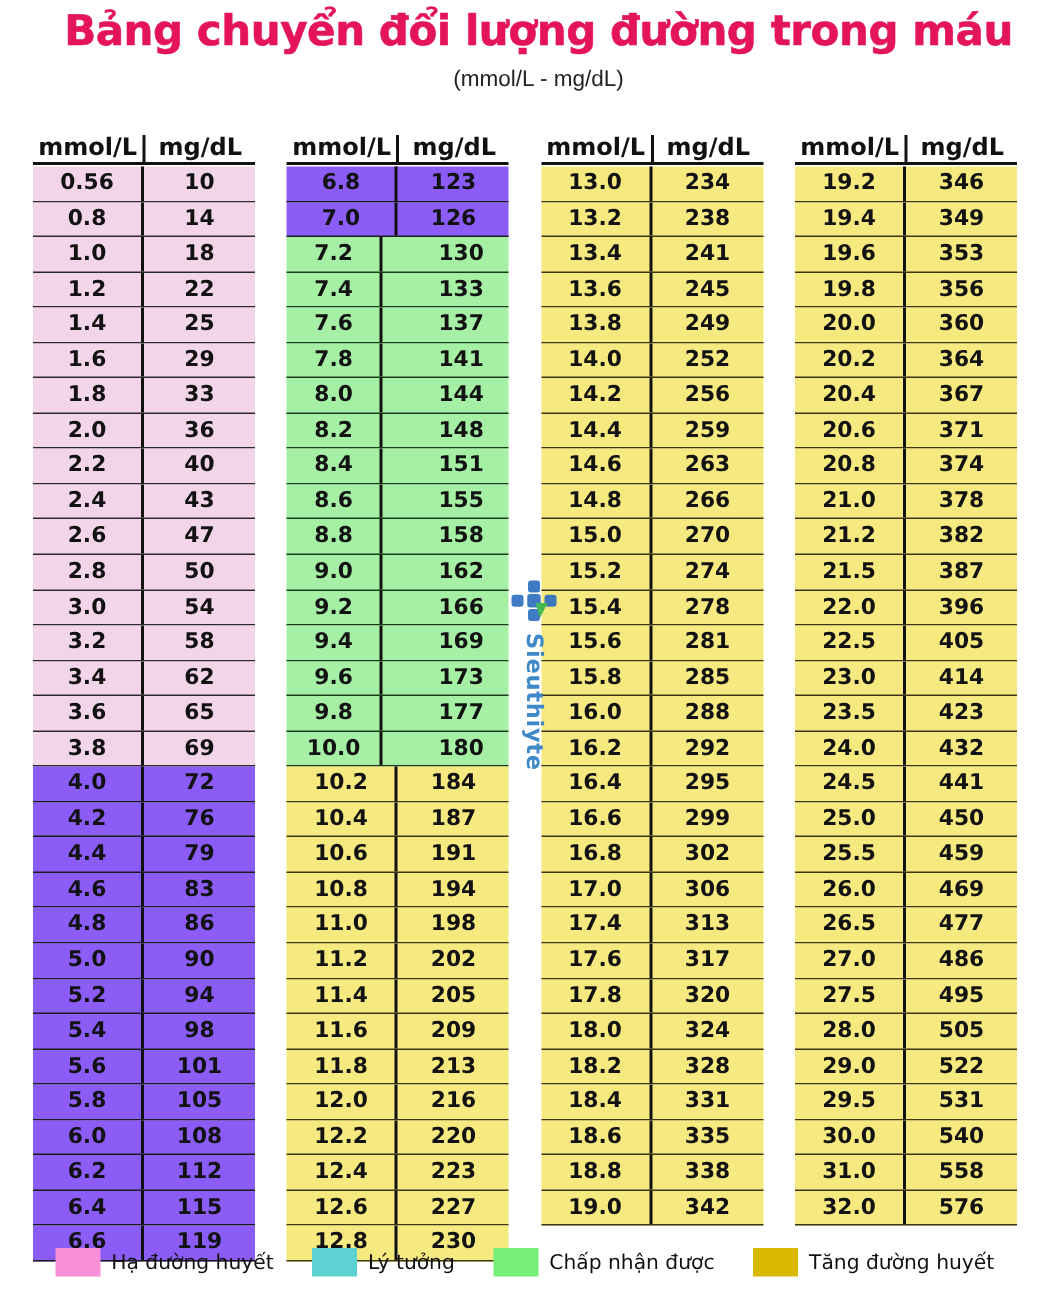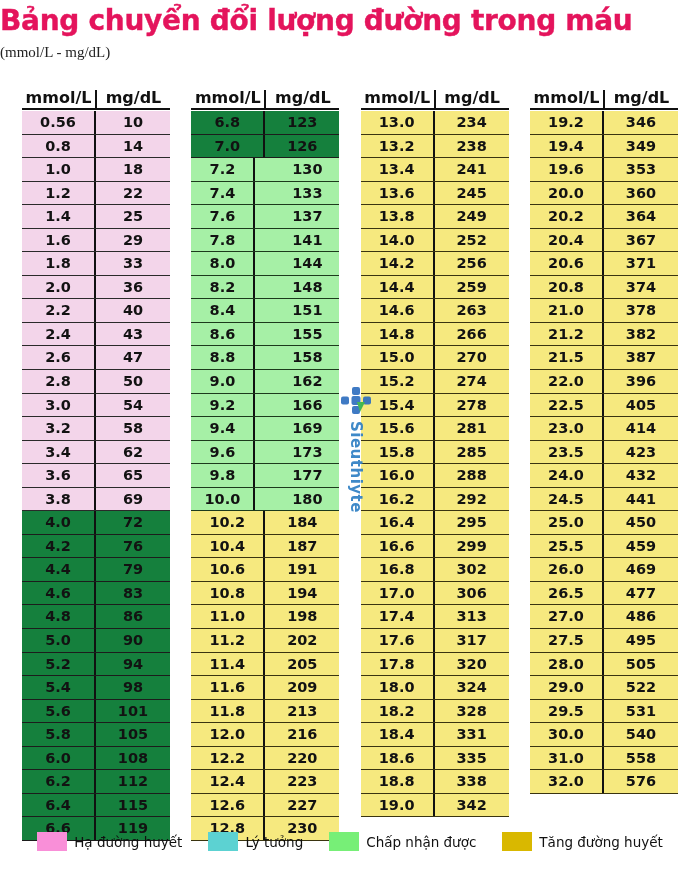--- a/index.html
+++ b/index.html
@@ -10,37 +10,38 @@
     width: 700px;
     height: 870px;
     background: #ffffff;
     font-family: "Liberation Sans", sans-serif;
     overflow: hidden;
     position: relative;
   }
 
   
   #title-block {
-    text-align: left;
+    text-align: center;
     padding-top: 6px;
+    margin-left: 18px;
   }
   #main-title {
     font-size: 28px;
     font-weight: bold;
     color: #e4145c;
     letter-spacing: -0.3px;
     line-height: 1.1;
     font-family: "DejaVu Sans", sans-serif;
     -webkit-text-stroke: 0.4px #e4145c;
   }
   #subtitle {
     font-size: 15px;
     color: #222222;
     margin-top: 7px;
-    font-family: Liberation Serif, serif;
+    font-family: Liberation Sans, sans-serif;
   }
 
   
   #tables-area {
     position: absolute;
     top: 86px;
     left: 0;
     width: 700px;
     height: 745px;
     display: flex;
@@ -89,21 +90,21 @@
     color: #121212;
     font-family: "DejaVu Sans", sans-serif;
     line-height: 22px;
     box-sizing: border-box;
   }
   .row .cell.left {
     border-right: 2px solid #111111;
   }
   
   .z-pink   { background: #f3d5ea; }
-  .z-cyan   { background: #15803d; }
+  .z-cyan   { background: #8b5cf6; }
   .z-green  { background: #a6f0a6; }
   .z-yellow { background: #f6e97f; }
   .row.z-pink   { border-bottom-color: #2a2a2a; }
   .row.z-cyan   { border-bottom-color: #1c1c1c; }
   .row.z-green  { border-bottom-color: #1c3a1c; gap: 20px; }
   .row.z-yellow { border-bottom-color: #3a3410; }
 
   
   #watermark {
     position: absolute;
@@ -565,20 +566,24 @@
           <div class="cell left">19.2</div>
           <div class="cell">346</div>
         </div>
         <div class="row z-yellow">
           <div class="cell left">19.4</div>
           <div class="cell">349</div>
         </div>
         <div class="row z-yellow">
           <div class="cell left">19.6</div>
           <div class="cell">353</div>
+        </div>
+        <div class="row z-yellow">
+          <div class="cell left">19.8</div>
+          <div class="cell">356</div>
         </div>
         <div class="row z-yellow">
           <div class="cell left">20.0</div>
           <div class="cell">360</div>
         </div>
         <div class="row z-yellow">
           <div class="cell left">20.2</div>
           <div class="cell">364</div>
         </div>
         <div class="row z-yellow">

